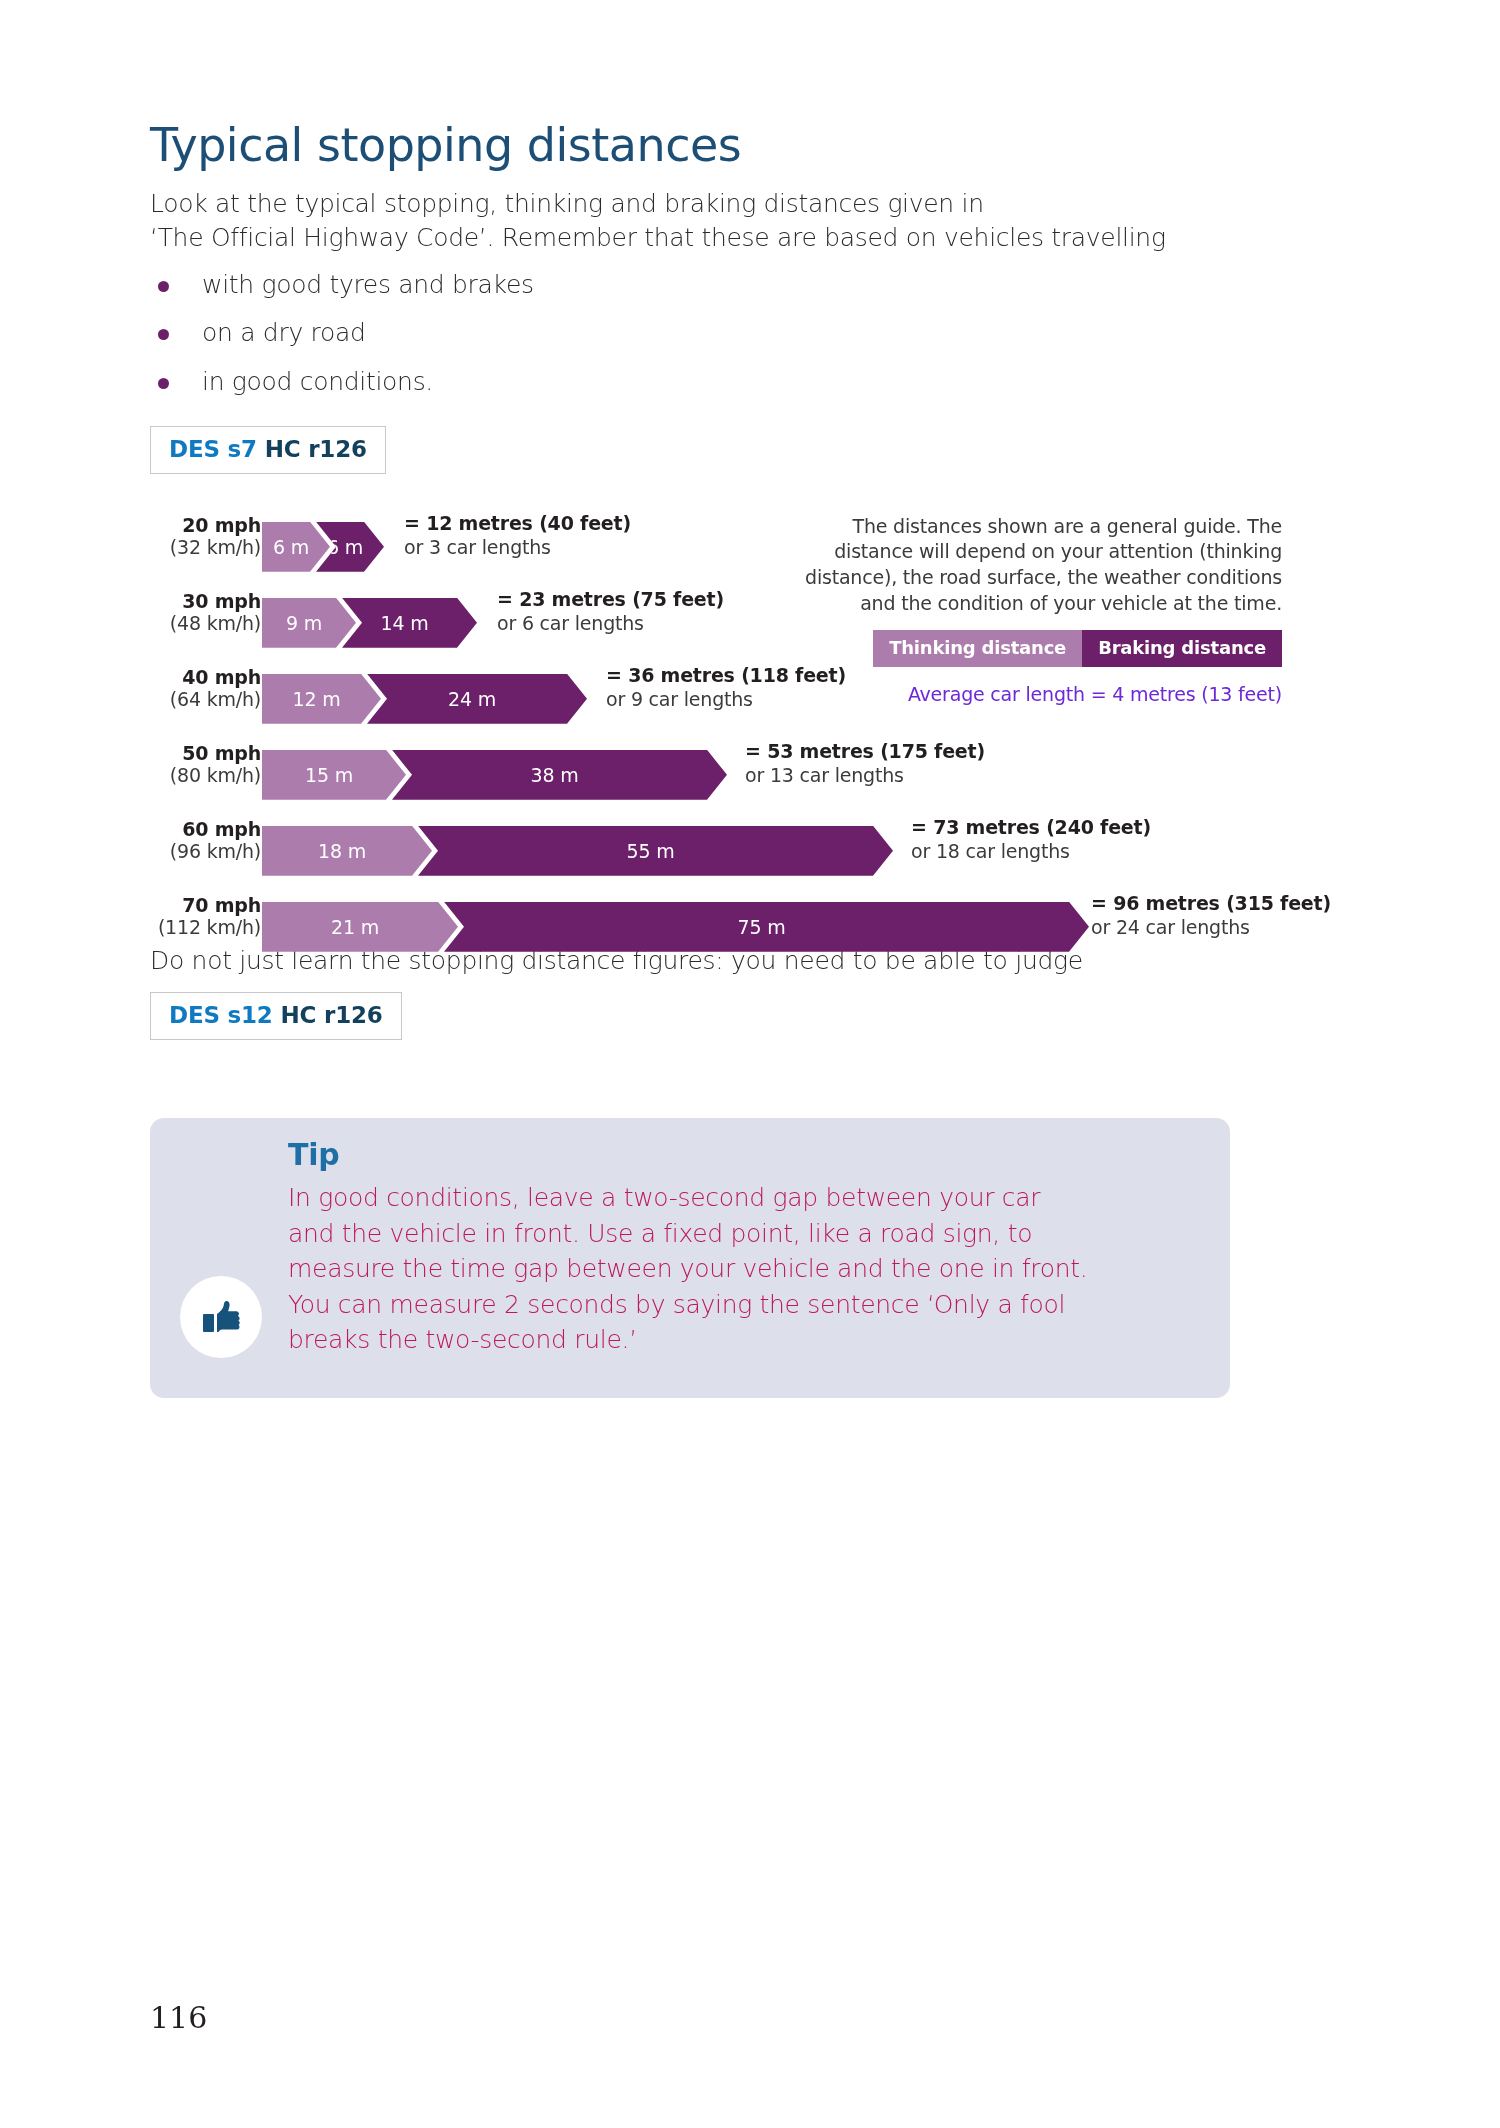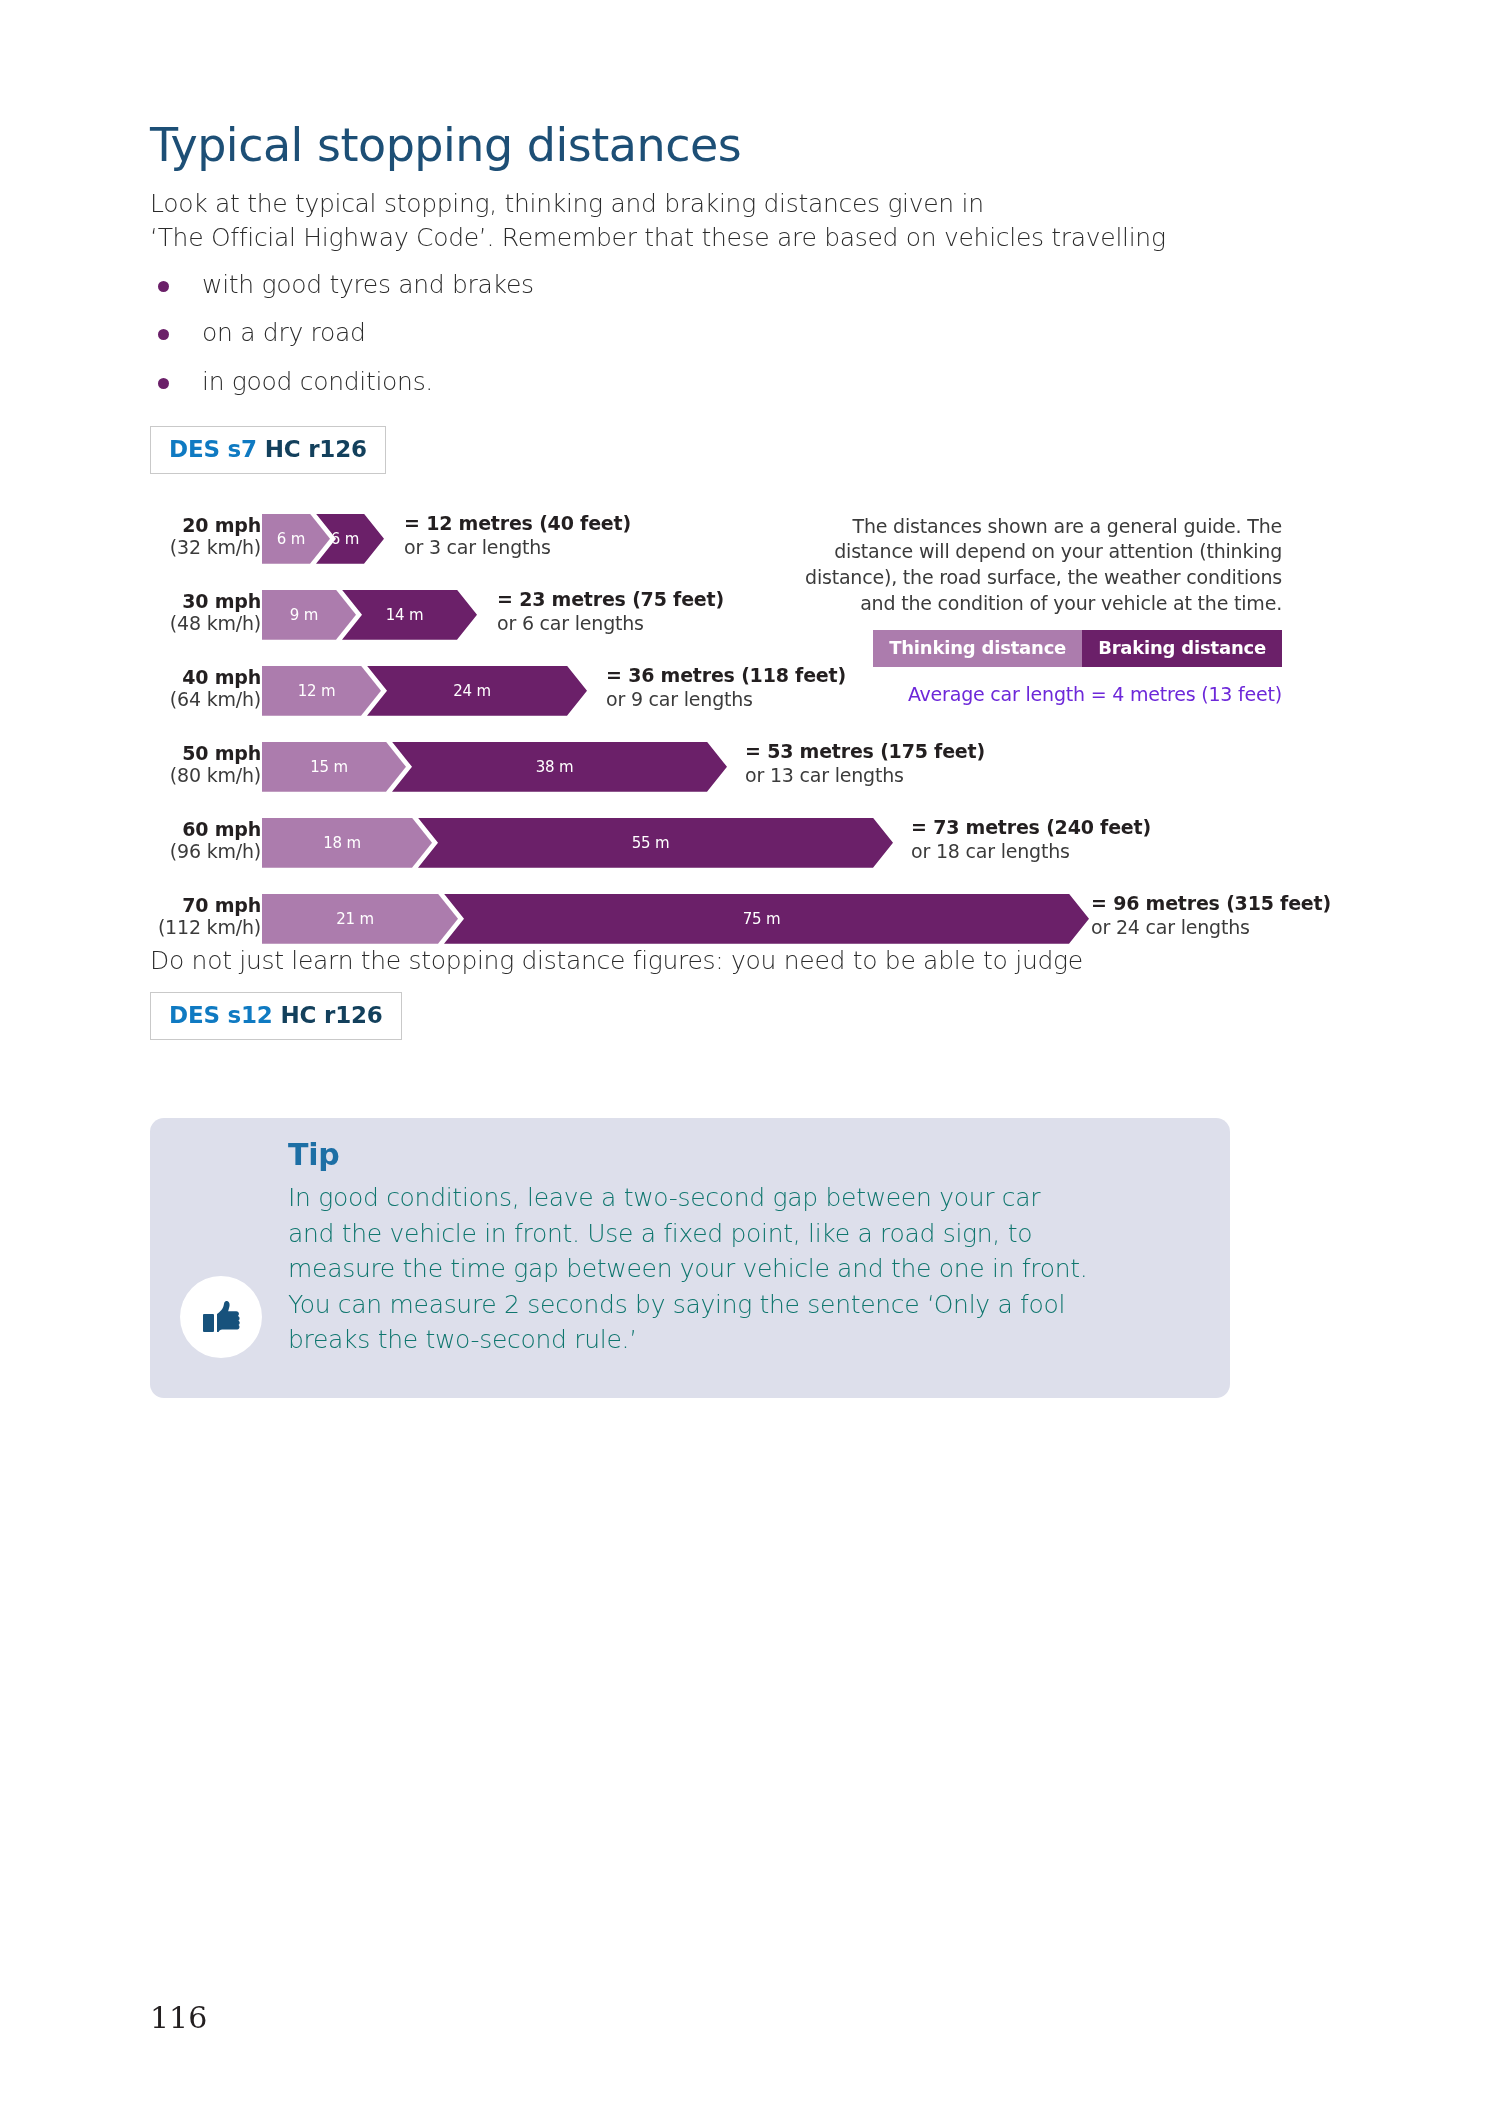--- a/index.html
+++ b/index.html
@@ -137,28 +137,28 @@
 
   .bars {
     position: absolute;
     left: 112px;
     top: 0;
     height: 50px;
   }
 
   .bar {
     position: absolute;
-    top: 0;
+    top: 8px;
     height: 50px;
     display: flex;
     align-items: center;
     justify-content: center;
     color: #ffffff;
     font-family: "DejaVu Sans", sans-serif;
-    font-size: 15px;
+    font-size: 19px;
     font-weight: 400;
     letter-spacing: -0.2px;
   }
   .bar span { position: relative; left: -5px; }
 
   .bar-think {
     left: 0;
     background: #ac7cad;
     clip-path: polygon(0 0, calc(100% - 20px) 0, 100% 50%, calc(100% - 20px) 100%, 0 100%);
   }
@@ -273,21 +273,21 @@
     font-size: 30px;
     font-weight: 700;
     color: #1d6fa5;
     margin: 0 0 8px 0;
     letter-spacing: -0.3px;
   }
   .tip-text {
     font-family: "DejaVu Sans", sans-serif;
     font-size: 25px;
     line-height: 1.42;
-    color: #0f766e;
+    color: #be185d;
     font-weight: 300;
     letter-spacing: -0.3px;
     margin: 0;
   }
   .tip-text .line { display: block; }
 
   
   .page-number {
     position: absolute;
     left: 150px;

